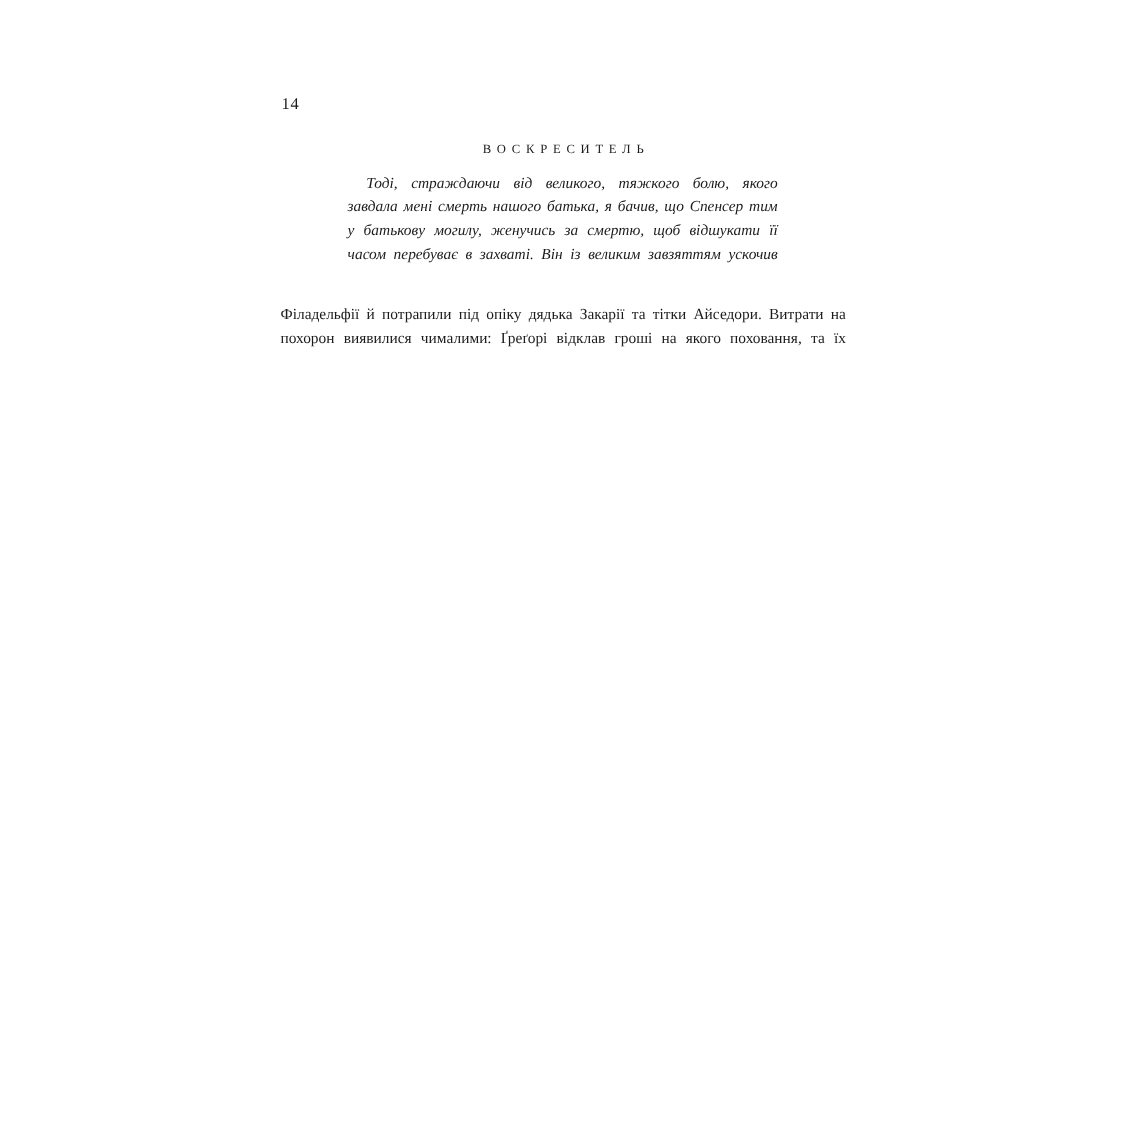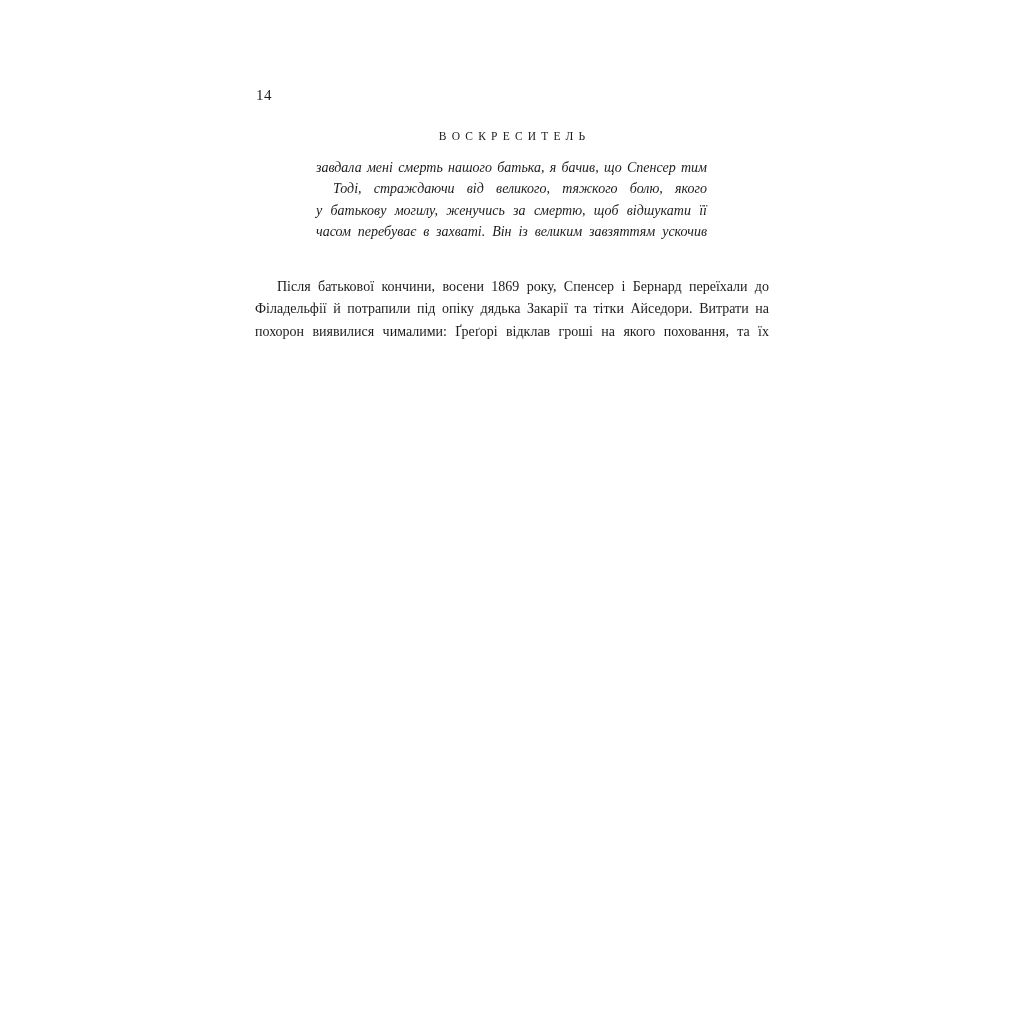--- a/index.html
+++ b/index.html
@@ -74,25 +74,24 @@
 </head>
 <body>
 
 <div class="page">
 
   <div class="page-number">14</div>
 
   <div class="running-title">ВОСКРЕСИТЕЛЬ</div>
 
   <div class="epigraph">
+    <div class="line first">Тоді, страждаючи від великого, тяжкого болю, якого</div>
     <div class="line">завдала мені смерть нашого батька, я бачив, що Спенсер тим</div>
-    <div class="line first">Тоді, страждаючи від великого, тяжкого болю, якого</div>
     <div class="line">у батькову могилу, женучись за смертю, щоб відшукати її</div>
     <div class="line">часом перебуває в захваті. Він із великим завзяттям ускочив</div>
   </div>
 
   <div class="body-paragraph">
-    <div class="line first">Після батькової кончини, восени 1869 року, Спенсер і Бернард переїхали до</div>
     <div class="line">Філадельфії й потрапили під опіку дядька Закарії та тітки Айседори. Витрати на</div>
     <div class="line">похорон виявилися чималими: Ґреґорі відклав гроші на якого поховання, та їх</div>
   </div>
 
 </div>
 
 </body></html>

